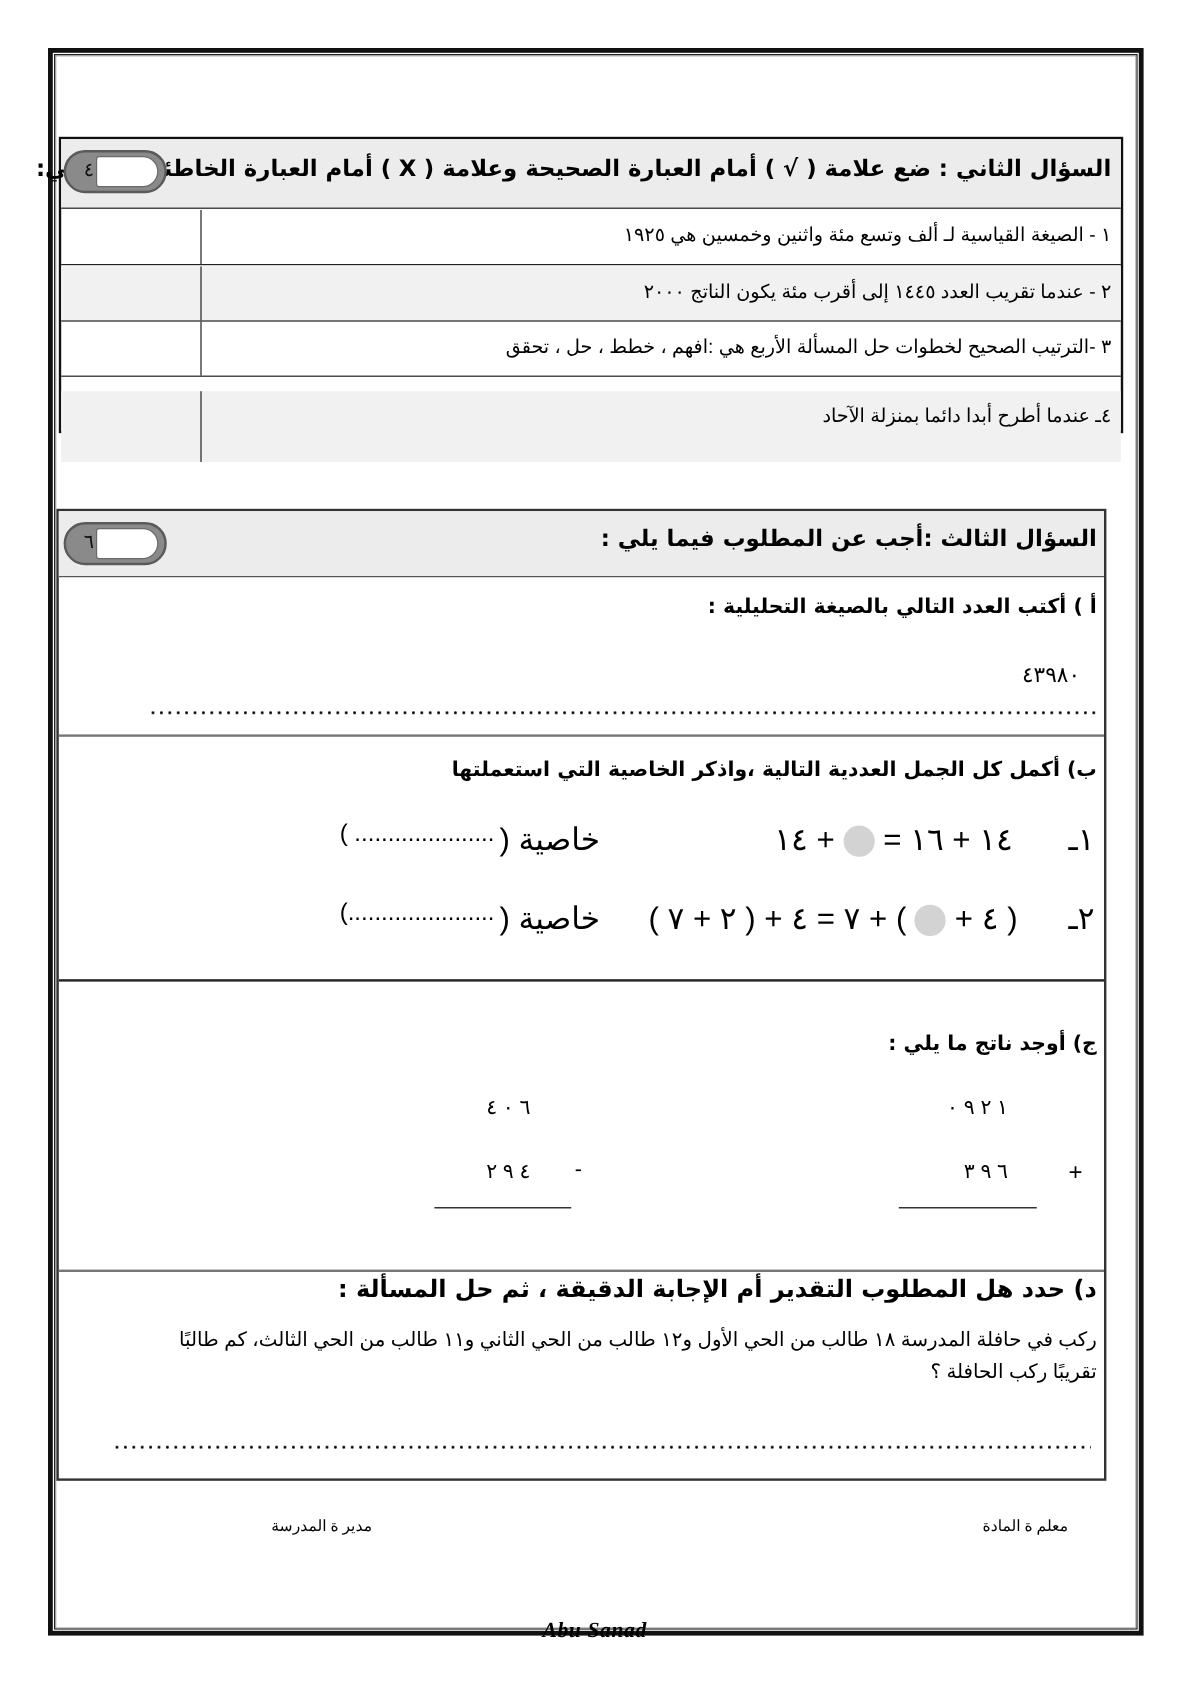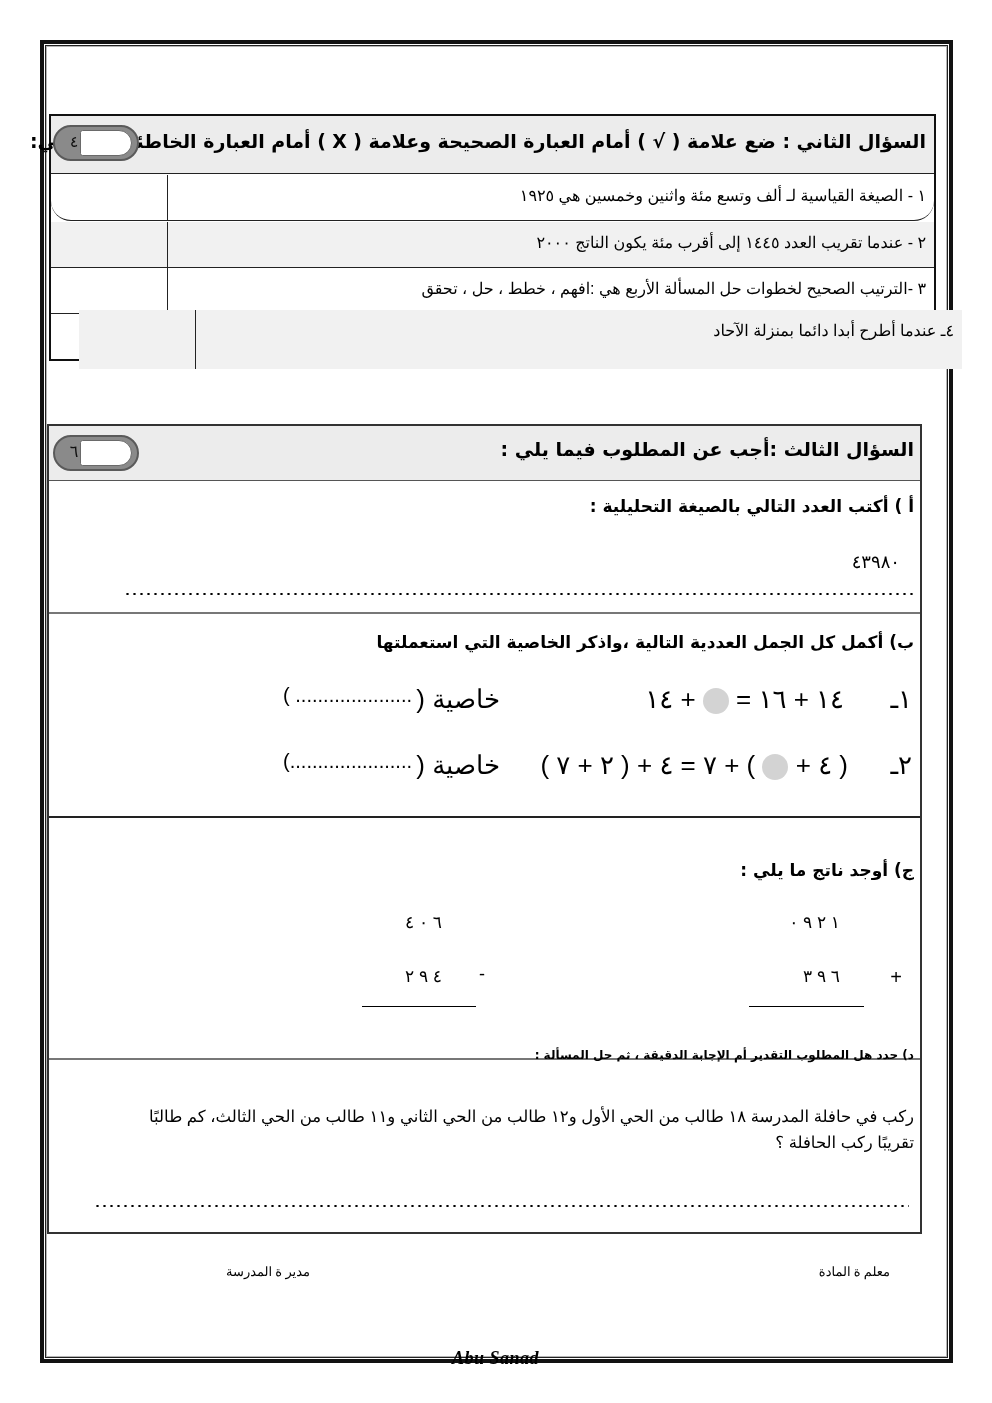--- a/index.html
+++ b/index.html
@@ -110,33 +110,33 @@
 
 <div class="q2">
   <div class="q2-head">
     <div class="q2-title rtl">السؤال الثاني  : ضع علامة ( √ ) أمام العبارة الصحيحة وعلامة  ( X ) أمام العبارة الخاطئة فيما يلي:</div>
     <div class="badge" style="left:2px; top:9px;">
       <div class="badge-num">٤</div>
       <div class="badge-slot"></div>
     </div>
   </div>
 
-  <div class="q2-row" style="top:59px;border-radius:20px;">
+  <div class="q2-row" style="top:59px;">
     <div class="q2-answer"></div>
     <div class="q2-text rtl">١ - الصيغة القياسية لـ ألف وتسع مئة واثنين وخمسين  هي ١٩٢٥</div>
   </div>
   <div class="q2-row alt" style="top:106px;">
     <div class="q2-answer"></div>
     <div class="q2-text rtl">٢  - عندما تقريب العدد ١٤٤٥ إلى أقرب مئة يكون الناتج ٢٠٠٠</div>
   </div>
   <div class="q2-row" style="top:152px;">
     <div class="q2-answer"></div>
     <div class="q2-text rtl">٣ -الترتيب الصحيح لخطوات حل المسألة الأربع هي  :افهم ، خطط ، حل ، تحقق</div>
   </div>
-  <div class="q2-row alt" style="top:194px; height:59px;margin-left:28px;">
+  <div class="q2-row alt" style="top:210px; height:59px;">
     <div class="q2-answer"></div>
     <div class="q2-text rtl">٤ـ عندما أطرح أبدا دائما بمنزلة الآحاد</div>
   </div>
 </div>
 
 <div class="q3">
   <div class="q3-head">
     <div class="q3-title rtl">السؤال الثالث  :أجب عن المطلوب فيما يلي  :</div>
     <div class="badge" style="left:4px; top:9px;">
       <div class="badge-num">٦</div>
@@ -179,21 +179,21 @@
   <div class="abs eq" style="right:18px; top:540px; font-size:20px;">+</div>
   <div class="underline" style="left:700px; width:115px; top:580px;"></div>
 
   <div class="abs digits rtl" style="right:478px; top:486px;">٦  ٠  ٤</div>
   <div class="abs digits rtl" style="right:478px; top:540px;">٤  ٩  ٢</div>
   <div class="abs eq" style="left:430px; top:538px; font-size:18px;">-</div>
   <div class="underline" style="left:313px; width:114px; top:580px;"></div>
 
   <div class="sec-divider" style="top:632px;"></div>
 
-  <div class="abs bold-label rtl" style="right:6px; top:622px; font-size:12px;">د)  حدد هل المطلوب التقدير أم الإجابة الدقيقة ، ثم حل المسألة :</div>
+  <div class="abs bold-label rtl" style="right:6px; top:636px; font-size:20px;">د)  حدد هل المطلوب التقدير أم الإجابة الدقيقة ، ثم حل المسألة :</div>
   <div class="abs plain rtl" style="right:6px; top:681px; font-size:16.5px;">ركب في حافلة المدرسة ١٨ طالب من الحي الأول و١٢ طالب من الحي الثاني و١١ طالب من الحي الثالث، كم طالبًا</div>
   <div class="abs plain rtl" style="right:6px; top:707px; font-size:16.5px;">تقريبًا ركب الحافلة ؟</div>
   <div class="dots" style="left:45px; width:815px; top:778px;"></div>
 </div>
 
 <div class="abs sig rtl" style="right:102px; top:1264px;">معلم  ة المادة</div>
 <div class="abs sig rtl" style="right:682px; top:1264px;">مدير ة  المدرسة</div>
 <div class="abs brand" style="left:452px; top:1327px;">Abu Sanad</div>
 
 </body></html>

